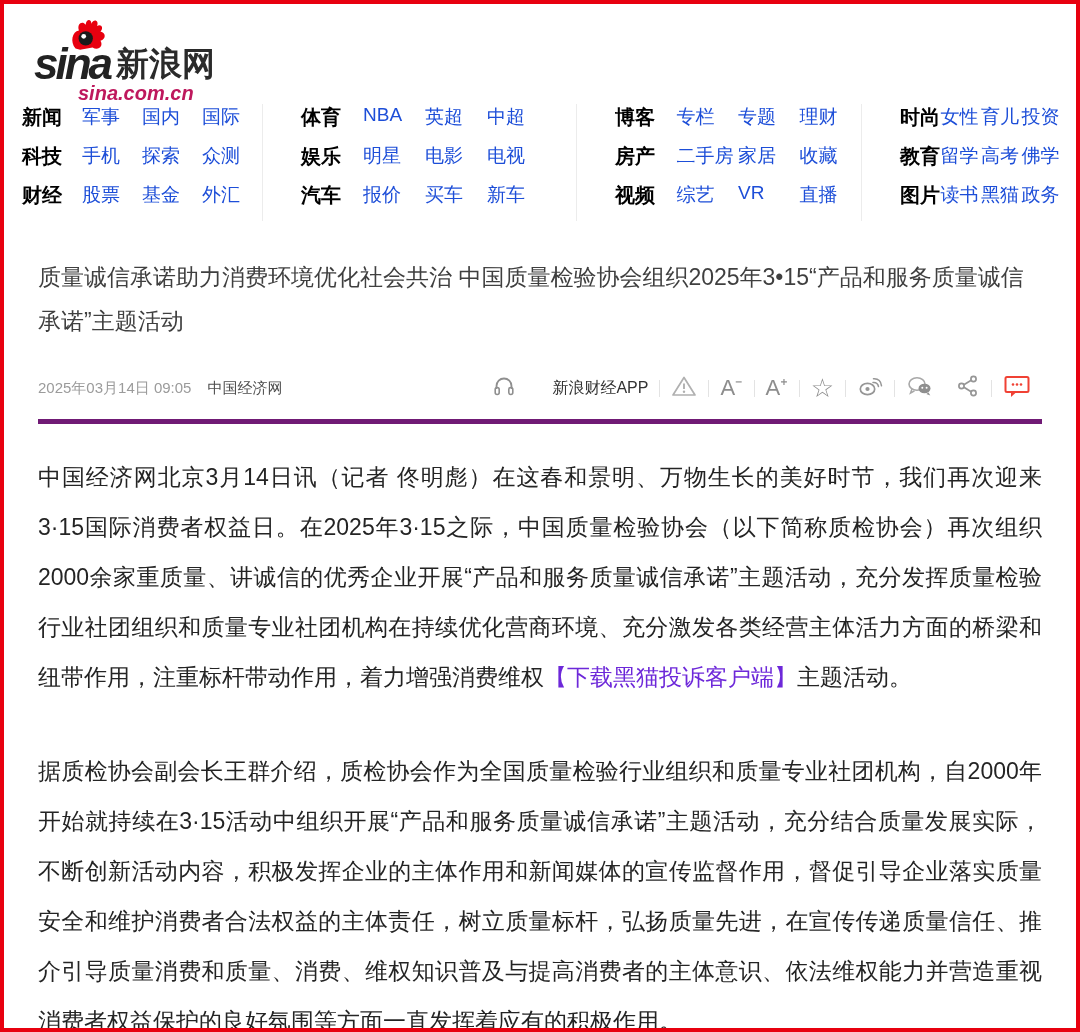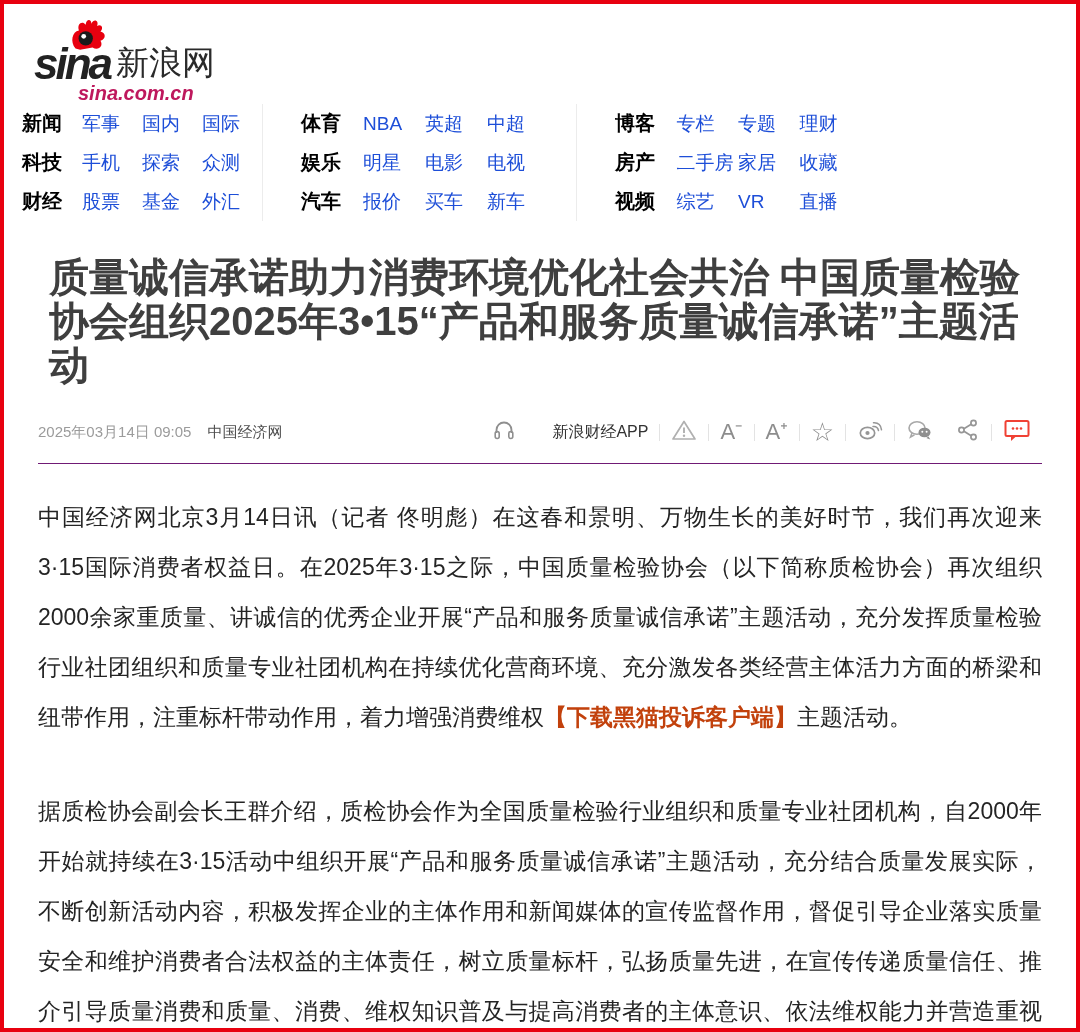--- a/index.html
+++ b/index.html
@@ -10,76 +10,76 @@
     border:4px solid #e8000f;
     font-family:"Liberation Sans", sans-serif;
     overflow:hidden;
     position:relative;
   }
 
   
   .header { padding:20px 0 0 30px; height:92px; }
   .logo { position:relative; width:210px; cursor:pointer; }
   .logo-flame { position:absolute; left:34px; top:-6px; }
-  .logo-row { display:flex; align-items:flex-start; padding-top:22px; }
+  .logo-row { display:flex; align-items:center; padding-top:22px; }
   .logo-sina {
     font-size:44px; font-weight:bold; font-style:italic;
     letter-spacing:-3px; color:#222; line-height:36px;
   }
-  .logo-cn { font-size:33px; font-weight:normal; color:#2a2a2a; margin-left:6px; line-height:34px; }
+  .logo-cn { font-size:33px; font-weight:bold; color:#2a2a2a; margin-left:6px; line-height:34px; }
   .logo-domain {
     font-size:20px; font-weight:bold; font-style:italic;
     color:#be185d; margin:0 0 0 44px; letter-spacing:0px;
   }
 
   
   .nav { display:flex; margin:8px 14px 0 18px; }
   .nav-group { padding:0; }
   .nav-group + .nav-group { border-left:1px solid #ececec; padding-left:38px; }
   .g1 { width:240px; }
   .g2 { width:287px; }
   .g3 { width:285px;margin-left:27px; }
   .g4 { flex:1; }
-  .nav-row { display:flex; height:39px; align-items:center; }
+  .nav-row { display:flex; height:39px; align-items:flex-start; }
   .nav-row span { flex:1; font-size:19px; color:#1d4ed8; cursor:pointer; white-space:nowrap; }
   .nav-row .cat { font-weight:bold; font-size:20px; color:#000; }
 
   
   .title {
-    margin:34px 34px 0 45px;
-    font-size:40px; line-height:44px;
-    font-weight:bold; color:#3f3f3f;
+    margin:34px 34px 0 34px;
+    font-size:23px; line-height:44px;
+    font-weight:normal; color:#3f3f3f;
   }
 
   
   .meta {
     display:flex; justify-content:space-between; align-items:center;
     margin:30px 34px 0 34px; padding-bottom:16px;
-    border-bottom:1px solid #701a75;
+    border-bottom:5px solid #701a75;
   }
   .meta-left { display:flex; align-items:center; }
   .meta-date { font-size:15px; color:#9b9b9b; }
   .meta-source { font-size:15px; color:#4d4d4d; margin-left:16px; }
   .toolbar { display:flex; align-items:center; }
   .tool { display:flex; align-items:center; margin:0 11px; cursor:pointer;gap:29px; }
   .tool-app { margin-left:0; }
   .tool-app .app-label { font-size:16px; color:#333; margin-left:7px; }
   .tb-divider { width:1px; height:17px; background:#e3e3e3; }
   .font-btn { font-size:22px; color:#8d8d8d; line-height:22px; font-weight:normal; }
   .star-btn { font-size:26px; color:#8d8d8d; line-height:26px; }
 
   
   .article { margin:0 34px; padding-top:2px; }
   .article p {
     font-size:23px; line-height:50px; color:#242424;
     margin:26px 0 44px 0;
     text-align:justify;
   }
   .article p.p2, .article p.p3 { margin-top:0; }
-  .article a { color:#c2410c; text-decoration:none; cursor:pointer;font-weight:bold; }
+  .article a { color:#6d28d9; text-decoration:none; cursor:pointer; }
 </style>
 </head>
 <body>
 
 <div class="header">
   <div class="logo">
     <span class="logo-flame">
       <svg width="40" height="34" viewBox="0 0 34 30">
         <path d="M6 27 C1 21 3 12 9 11 C7 5 12 2 15 6 C15 1 20 0 20 5 C22 0 27 2 25 7 C29 5 31 9 28 12 C33 13 33 19 28 20 C31 25 26 29 21 26 L10 28 Z" fill="#e8000f"></path>
         <circle cx="15" cy="18" r="6.3" fill="#1a1a1a"></circle>
@@ -151,20 +151,40 @@
       <span>收藏</span>
     </div>
     <div class="nav-row">
       <span class="cat">视频</span>
       <span>综艺</span>
       <span>VR</span>
       <span>直播</span>
     </div>
   </div>
 
+  <div class="nav-group g4">
+    <div class="nav-row">
+      <span class="cat">时尚</span>
+      <span>女性</span>
+      <span>育儿</span>
+      <span>投资</span>
+    </div>
+    <div class="nav-row">
+      <span class="cat">教育</span>
+      <span>留学</span>
+      <span>高考</span>
+      <span>佛学</span>
+    </div>
+    <div class="nav-row">
+      <span class="cat">图片</span>
+      <span>读书</span>
+      <span>黑猫</span>
+      <span>政务</span>
+    </div>
+  </div>
 </div>
 
 <h1 class="title">质量诚信承诺助力消费环境优化社会共治 中国质量检验协会组织2025年3•15“产品和服务质量诚信承诺”主题活动</h1>
 
 <div class="meta">
   <div class="meta-left">
     <span class="meta-date">2025年03月14日 09:05</span>
     <span class="meta-source">中国经济网</span>
   </div>
   <div class="toolbar">

